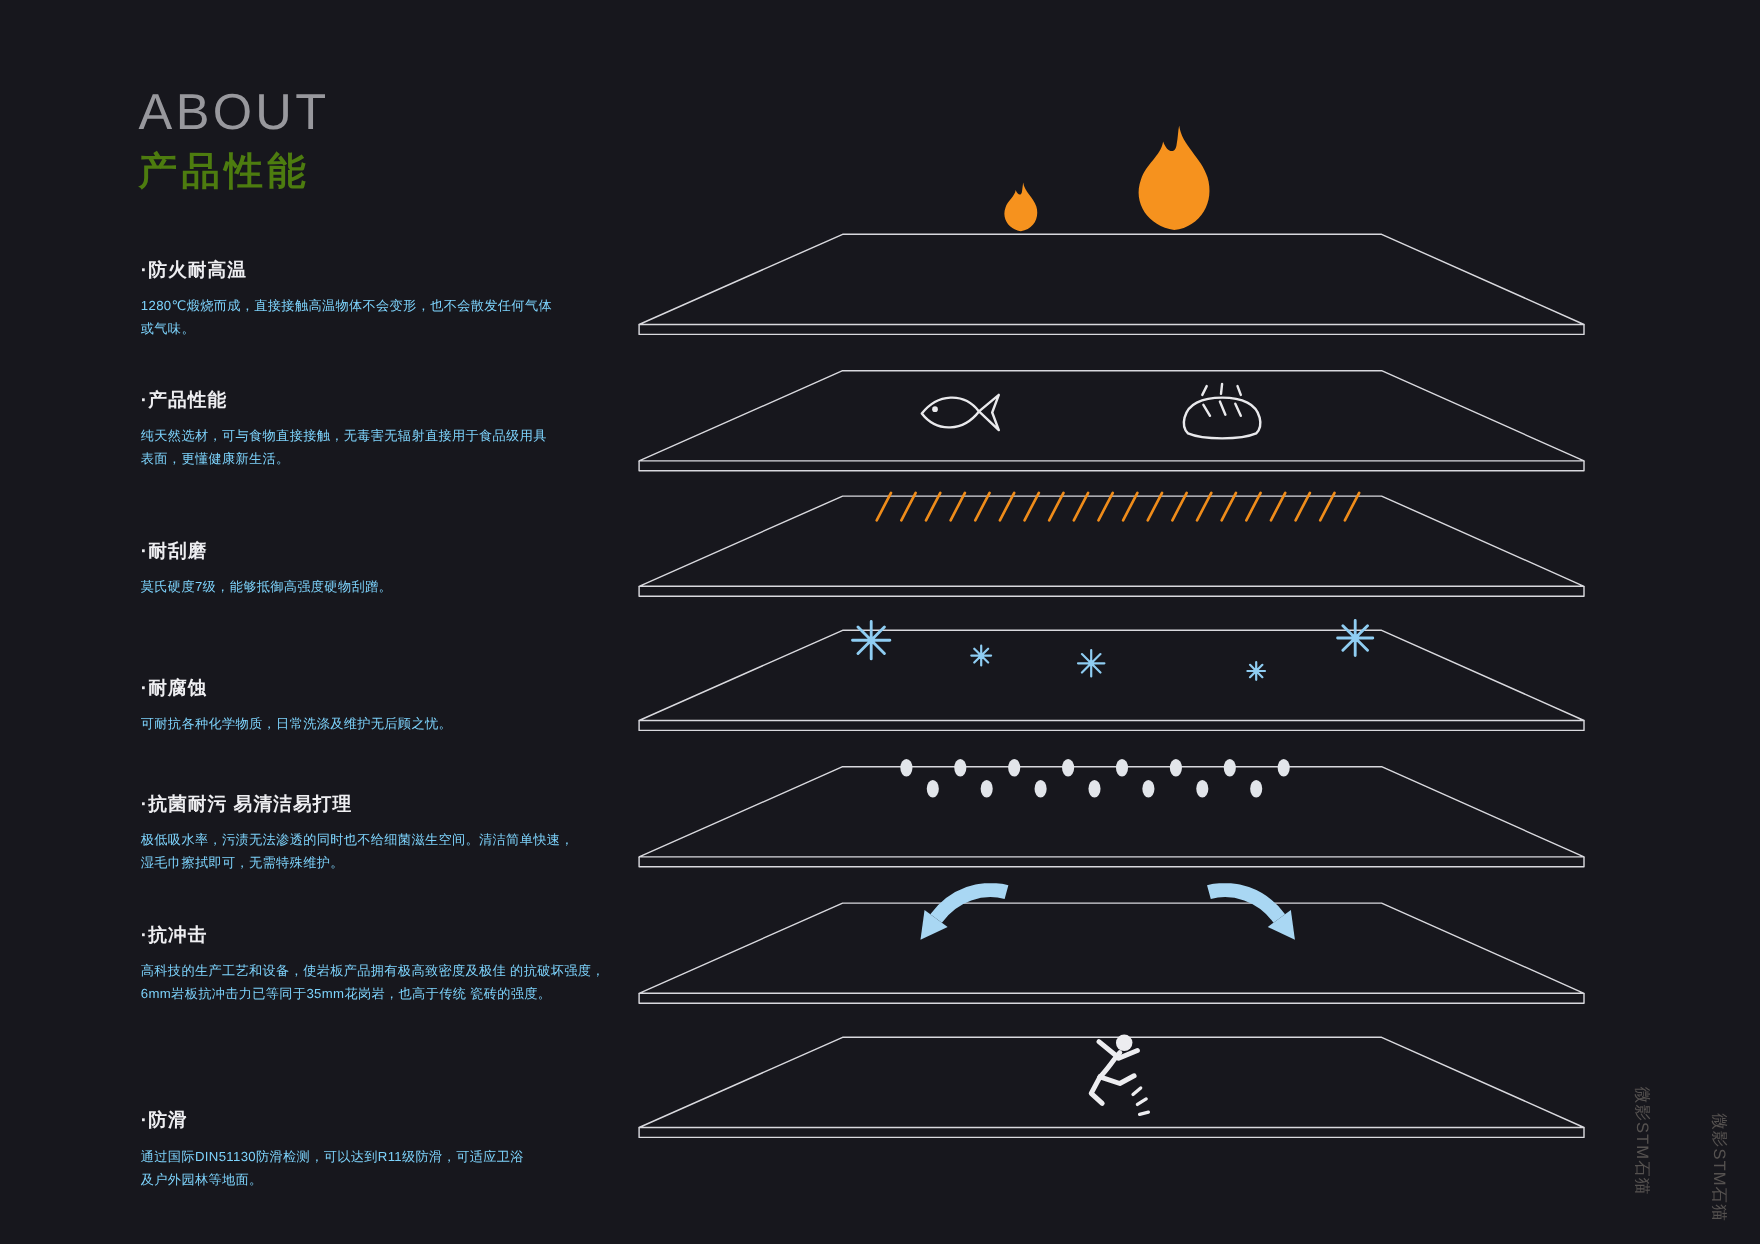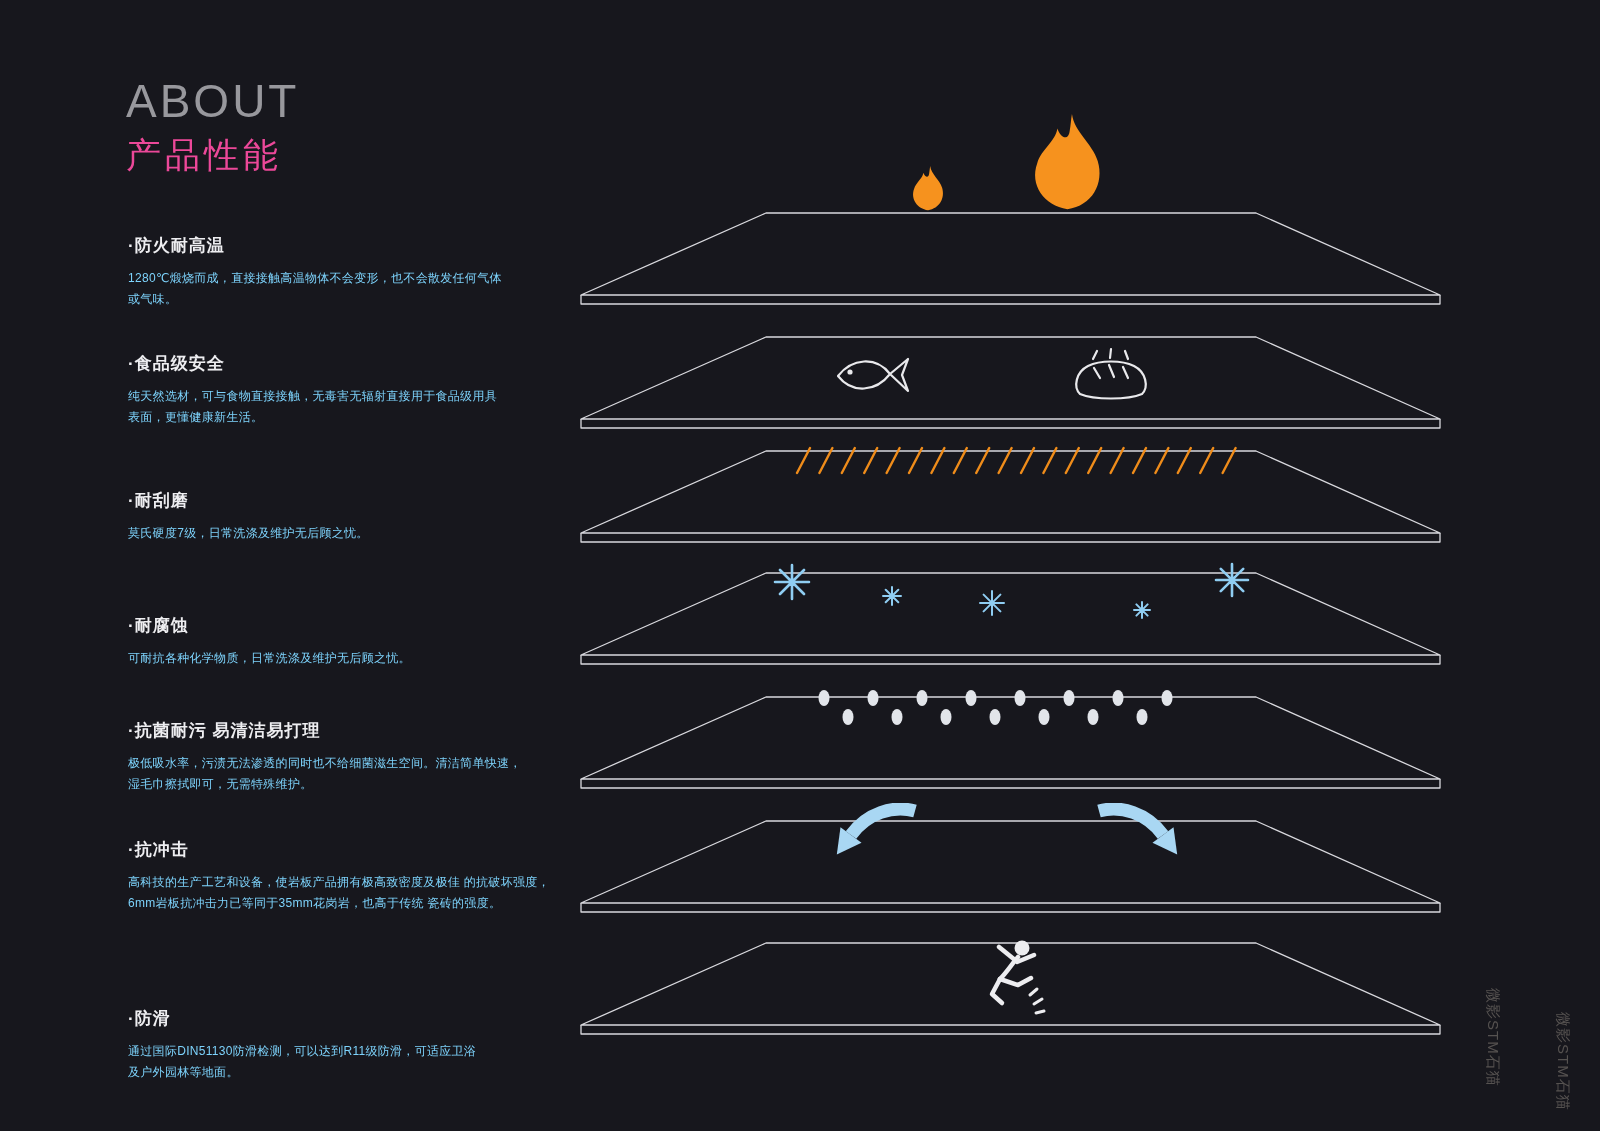--- a/index.html
+++ b/index.html
@@ -8,21 +8,21 @@
     background:#17171d;
     font-family:"Liberation Sans","DejaVu Sans",sans-serif;
   }
   
   .about-label{
     position:absolute;left:126px;top:74px;
     font-size:46px;color:#98989d;letter-spacing:3px;font-weight:400;
   }
   .page-title{
     position:absolute;left:126px;top:132px;
-    font-size:35px;color:#ec4899;font-weight:400;letter-spacing:4px;
+    font-size:35px;color:#4d7c0f;font-weight:700;letter-spacing:4px;
   }
   .feature{position:absolute;left:128px;width:500px;}
   .feature h3{
     margin:0 0 11px 0;font-size:17px;color:#eeeef1;font-weight:700;letter-spacing:1px;
   }
   .feature p{
     margin:0;font-size:12px;color:#7dd3fc;line-height:1.75;
     white-space:pre-line;letter-spacing:.3px;
   }
   .f1{top:234px}.f2{top:352px}.f3{top:489px}.f4{top:614px}
@@ -67,27 +67,27 @@
 
   <div class="about-label">ABOUT</div>
   <div class="page-title">产品性能</div>
 
   <div class="feature f1">
     <h3>·防火耐高温</h3>
     <p>1280℃煅烧而成，直接接触高温物体不会变形，也不会散发任何气体
 或气味。</p>
   </div>
   <div class="feature f2">
-    <h3>·食品级安全</h3>
+    <h3>·产品性能</h3>
     <p>纯天然选材，可与食物直接接触，无毒害无辐射直接用于食品级用具
 表面，更懂健康新生活。</p>
   </div>
   <div class="feature f3">
     <h3>·耐刮磨</h3>
-    <p>莫氏硬度7级，日常洗涤及维护无后顾之忧。</p>
+    <p>莫氏硬度7级，能够抵御高强度硬物刮蹭。</p>
   </div>
   <div class="feature f4">
     <h3>·耐腐蚀</h3>
     <p>可耐抗各种化学物质，日常洗涤及维护无后顾之忧。</p>
   </div>
   <div class="feature f5">
     <h3>·抗菌耐污 易清洁易打理</h3>
     <p>极低吸水率，污渍无法渗透的同时也不给细菌滋生空间。清洁简单快速，
 湿毛巾擦拭即可，无需特殊维护。</p>
   </div>

